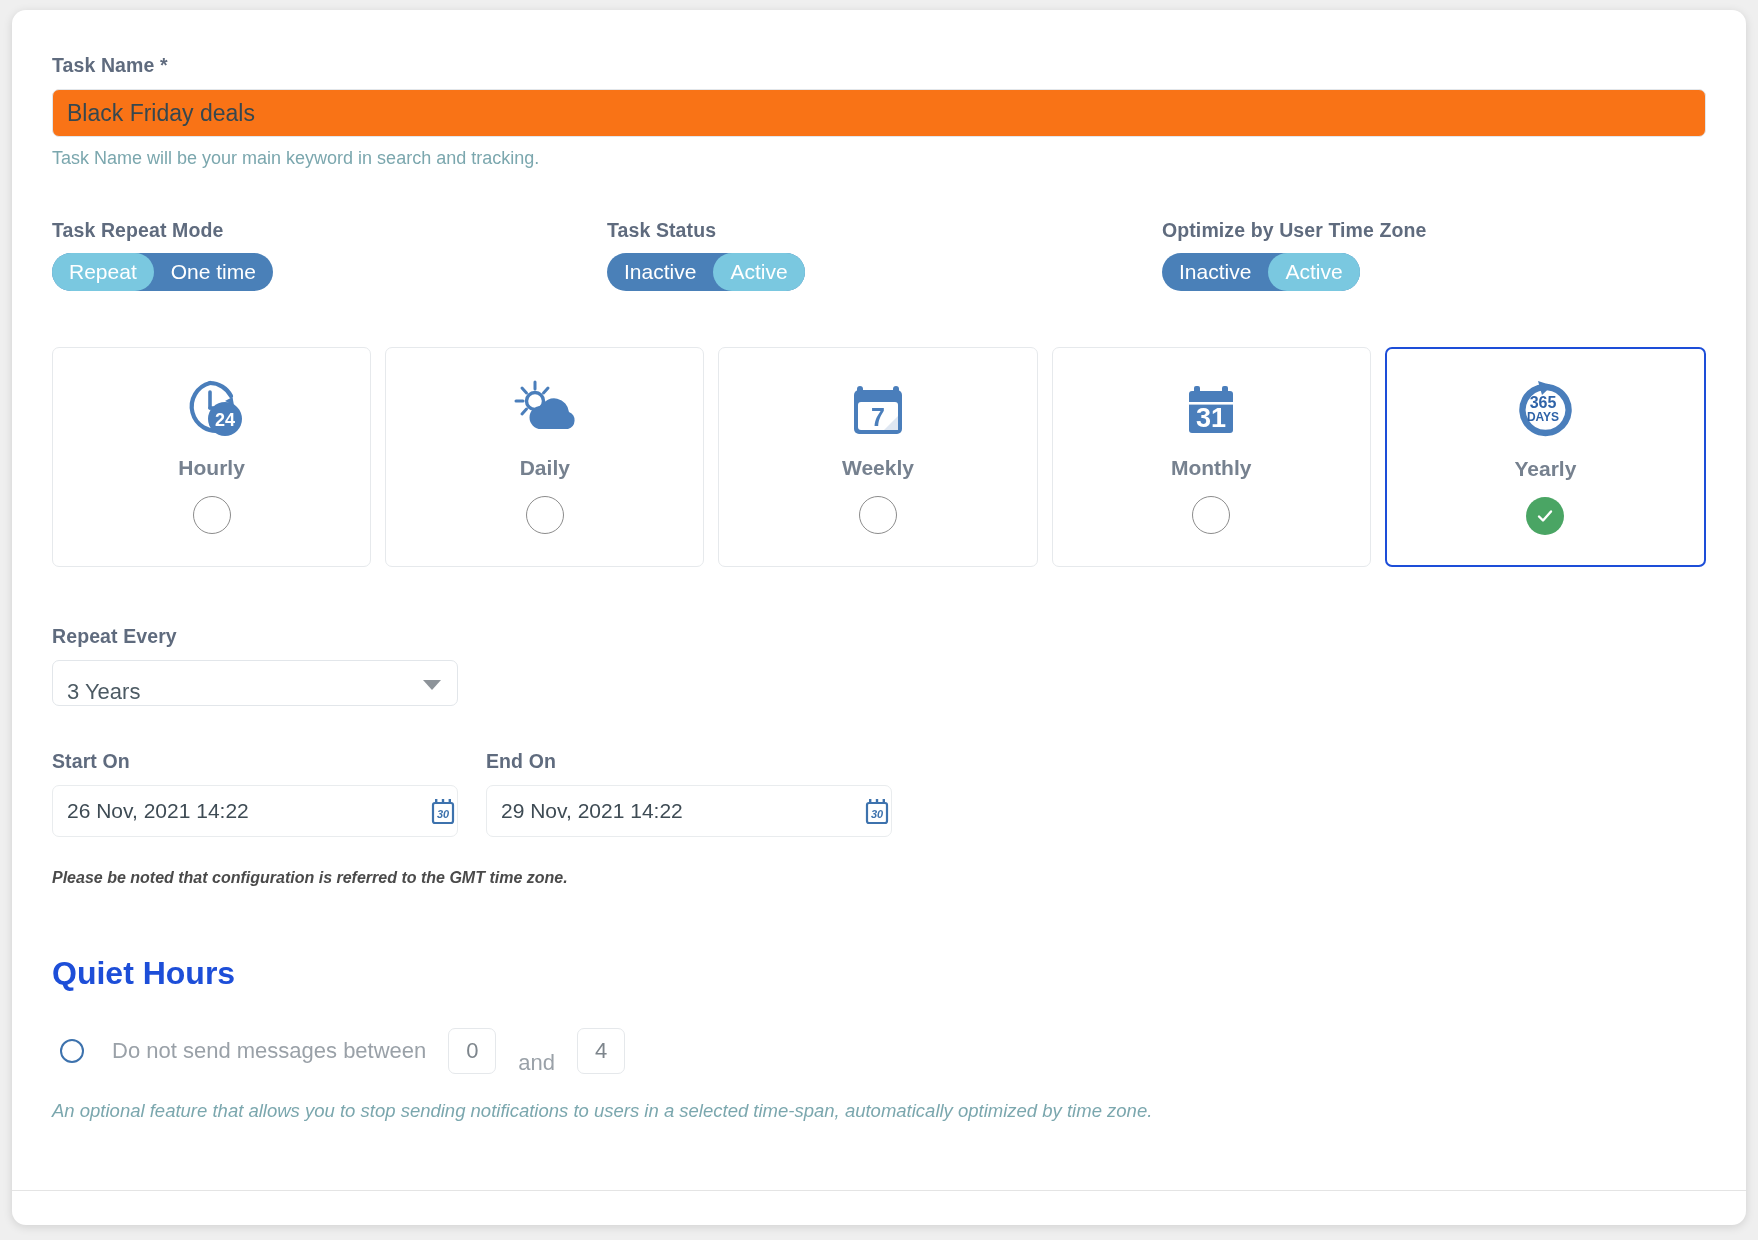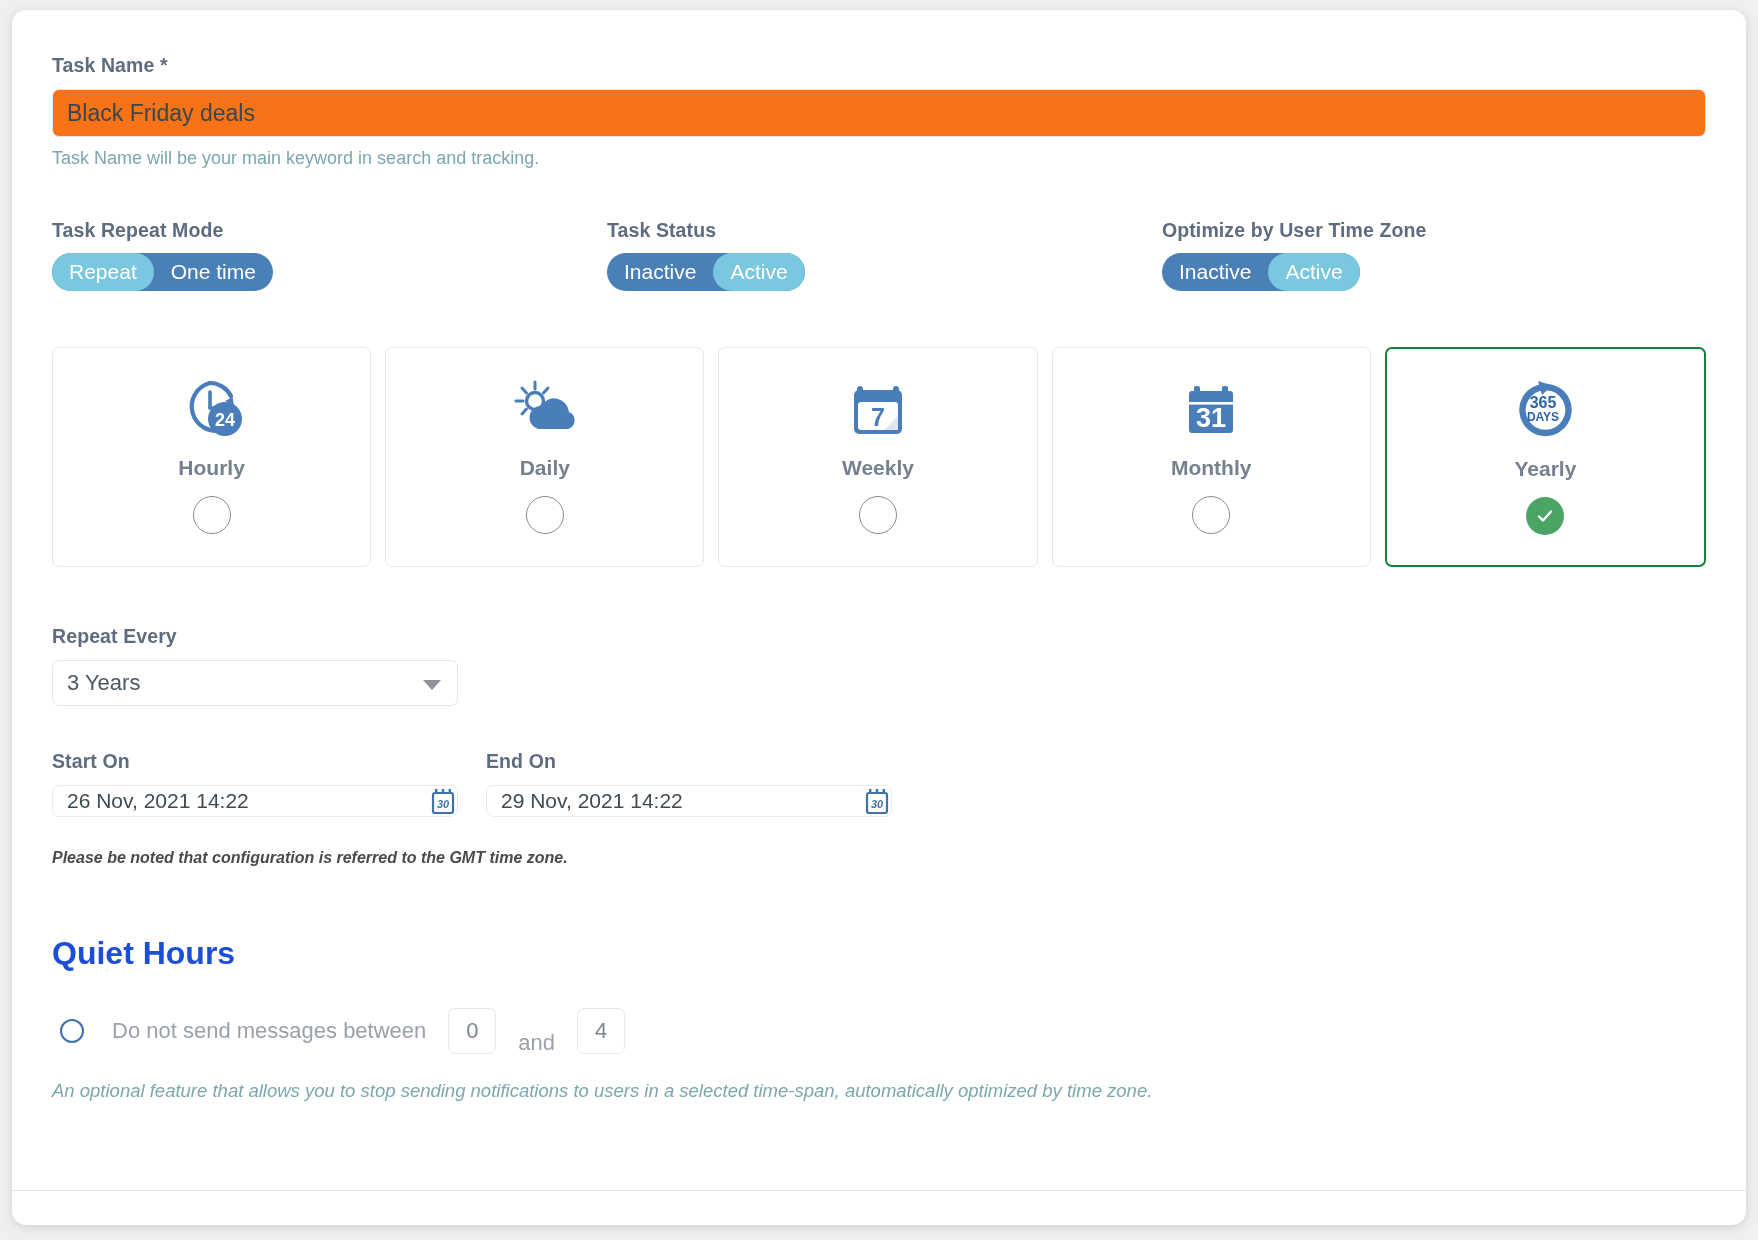--- a/index.html
+++ b/index.html
@@ -111,21 +111,21 @@
     border-radius: 7px;
     background: #fff;
     display: flex;
     flex-direction: column;
     align-items: center;
     justify-content: flex-start;
     padding-top: 24px;
     cursor: pointer;
   }
   .freq-card.selected {
-    border: 2px solid #15803d;
+    border: 2px solid #1d4ed8;
   }
   .freq-icon {
     height: 74px;
     display: flex;
     align-items: center;
     justify-content: center;
   }
   .freq-label {
     margin-top: 10px;
     font-size: 21px;
@@ -156,21 +156,21 @@
 
   .select-box {
     position: relative;
     width: 406px;
     height: 46px;
     margin-top: 12px;
     border: 1px solid #e2e6ea;
     border-radius: 7px;
     background: #fff;
     display: flex;
-    align-items: center;
+    align-items: flex-end;
     padding: 0 14px;
     font-size: 22px;
     color: #4c5a63;
     cursor: pointer;
   }
   .caret {
     position: absolute;
     right: 16px;
     top: 50%;
     width: 0; height: 0;
@@ -179,21 +179,21 @@
     border-right: 9px solid transparent;
     border-top: 10px solid #8d9399;
   }
 
   
   .dates-row { display: flex; margin: 44px 12px 0 12px; }
   .date-group { margin-right: 28px; }
   .date-box {
     position: relative;
     width: 406px;
-    height: 32px;
+    height: 52px;
     margin-top: 12px;
     border: 1px solid #e9ecee;
     border-radius: 7px;
     background: #fff;
     display: flex;
     align-items: center;
     padding: 0 46px 0 14px;
     font-size: 21px;
     color: #3e4b54;
     cursor: pointer;

